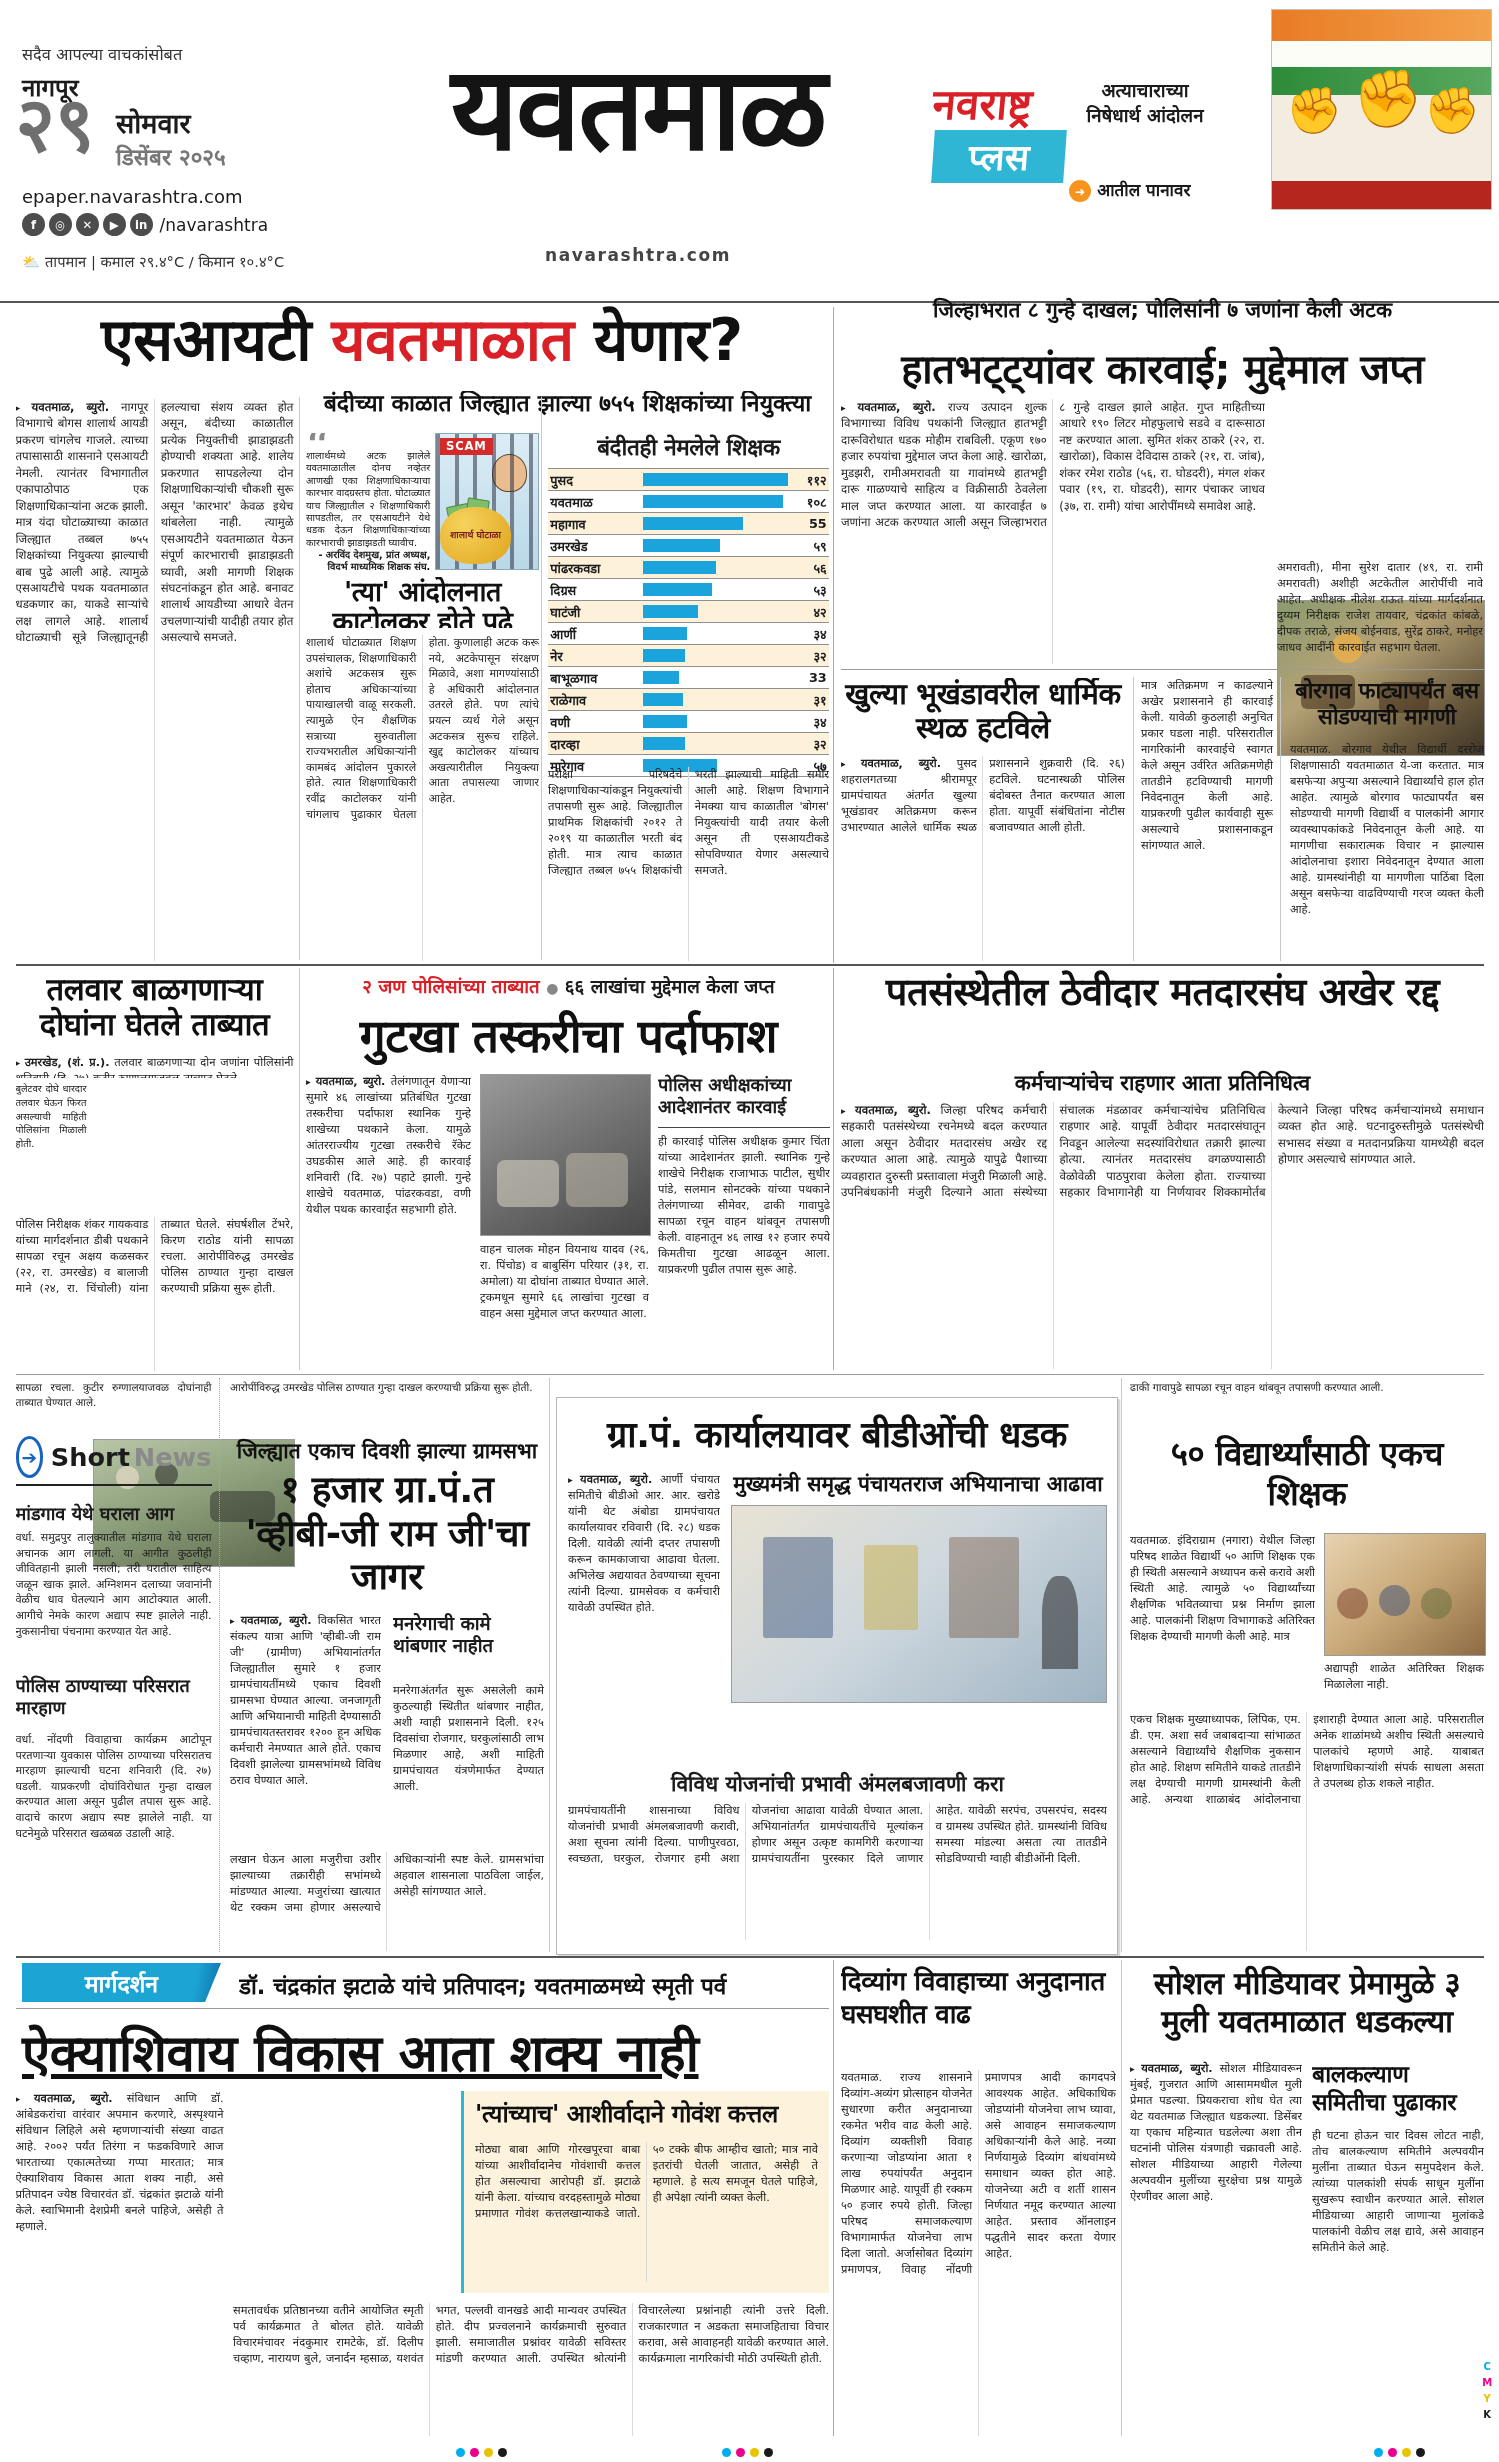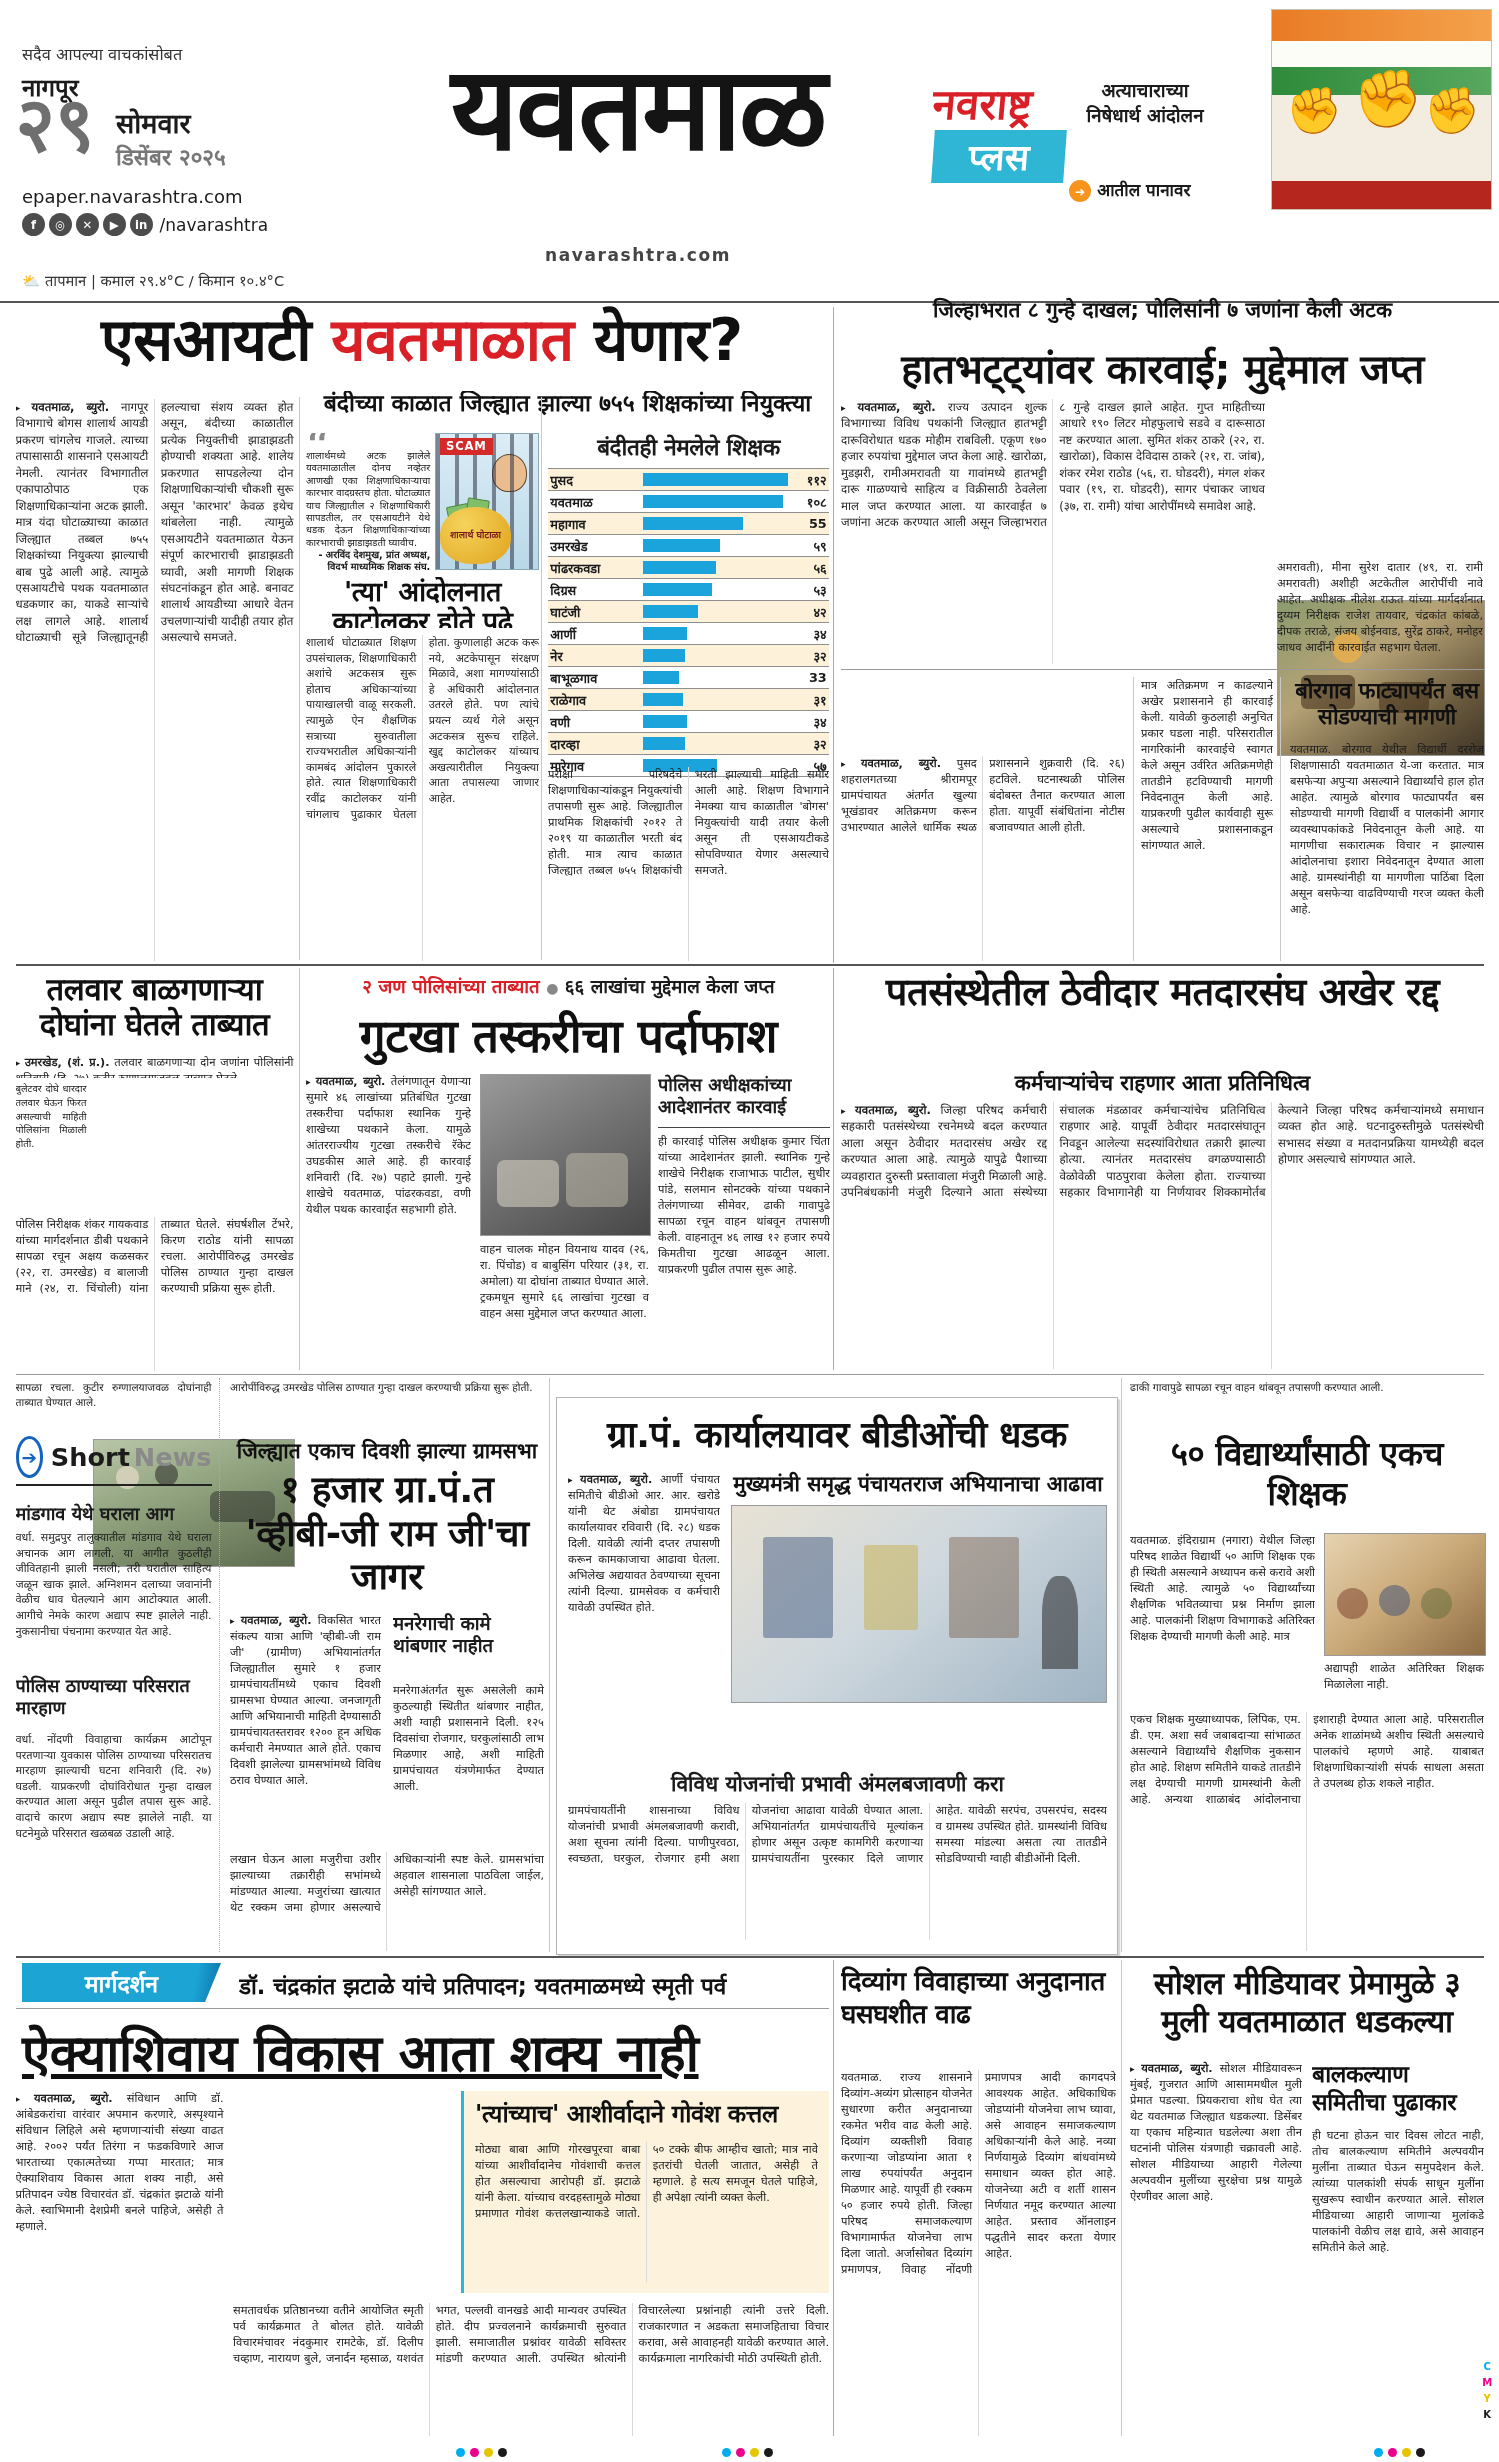--- a/index.html
+++ b/index.html
@@ -79,21 +79,21 @@
   <div class="abs" style="left:22px;top:213px;display:flex;align-items:center;">
     <span style="display:inline-flex;">
         <span class="soc">f</span>
         <span class="soc">◎</span>
         <span class="soc">✕</span>
         <span class="soc">▶</span>
         <span class="soc">in</span>
       </span>
     <span style="font-size:17px;margin-left:3.1px;">/navarashtra</span>
   </div>
-  <div class="abs" style="left:22px;top:251px;font-size:14.7px;color:#333;margin-top:19px;">
+  <div class="abs" style="left:22px;top:251px;font-size:14.7px;color:#333;">
     <span>⛅</span>
     <span>तापमान | कमाल २९.४°C / किमान १०.४°C</span>
   </div>
 
   <div class="abs logo center" style="left:348px;top:45px;width:580px;font-size:116px;">यवतमाळ</div>
   <div class="abs center bold" style="left:348px;top:245px;width:580px;font-size:17px;color:#444;letter-spacing:1.6px;">navarashtra.com</div>
 
   <div class="abs bold red" style="left:933px;top:74px;font-size:42px;transform:skewX(-5deg);">नवराष्ट्र</div>
   <div class="abs plus-box" style="left:933px;top:130px;width:132px;height:53px;font-size:36px;">प्लस</div>
 
@@ -261,20 +261,21 @@
     <div class="ph-spot" style="left:101px;top:81px;width:50px;height:31px;background:rgba(60,40,20,.5);border-radius:6.2px;"></div>
     <div class="ph-spot" style="left:54px;top:31px;width:31px;height:31px;background:rgba(255,180,60,.6);"></div>
   </div>
   <div class="abs body-txt cols2 ovh" style="left:841px;top:399px;width:424px;height:265px;">
     <span class="byline">यवतमाळ, ब्युरो.</span> <span>राज्य उत्पादन शुल्क विभागाच्या विविध पथकांनी जिल्ह्यात हातभट्टी दारूविरोधात धडक मोहीम राबविली. एकूण १७० हजार रुपयांचा मुद्देमाल जप्त केला आहे. खारोळा, मुडझरी, रामीअमरावती या गावांमध्ये हातभट्टी दारू गाळण्याचे साहित्य व विक्रीसाठी ठेवलेला माल जप्त करण्यात आला. या कारवाईत ७ जणांना अटक करण्यात आली असून जिल्हाभरात ८ गुन्हे दाखल झाले आहेत. गुप्त माहितीच्या आधारे १९० लिटर मोहफुलाचे सडवे व दारूसाठा नष्ट करण्यात आला. सुमित शंकर ठाकरे (२२, रा. खारोळा), विकास देविदास ठाकरे (२१, रा. जांब), शंकर रमेश राठोड (५६, रा. घोडदरी), मंगल शंकर पवार (१९, रा. घोडदरी), सागर पंचाकर जाधव (३७, रा. रामी) यांचा आरोपींमध्ये समावेश आहे.</span>
   </div>
   <div class="abs body-txt ovh" style="left:1277px;top:560px;width:206px;height:104px;font-size:11.3px;">अमरावती), मीना सुरेश दातार (४९, रा. रामी अमरावती) अशीही अटकेतील आरोपींची नावे आहेत. अधीक्षक नीलेश राऊत यांच्या मार्गदर्शनात दुय्यम निरीक्षक राजेश तायवार, चंद्रकांत कांबळे, दीपक तराळे, संजय बोईनवाड, सुरेंद्र ठाकरे, मनोहर जाधव आदींनी कारवाईत सहभाग घेतला.</div>
 
   <div class="abs hline" style="left:841px;top:669px;width:643px;"></div>
 
+  <div class="abs headline center ovh" style="left:841px;top:678px;width:284px;font-size:29.5px;line-height:1.15;height:71px;">खुल्या भूखंडावरील धार्मिक स्थळ हटविले</div>
   <div class="abs body-txt cols2 ovh" style="left:841px;top:756px;width:284px;height:205px;font-size:11.3px;">
     <span class="byline">यवतमाळ, ब्युरो.</span> <span>पुसद शहरालगतच्या श्रीरामपूर ग्रामपंचायत अंतर्गत खुल्या भूखंडावर अतिक्रमण करून उभारण्यात आलेले धार्मिक स्थळ प्रशासनाने शुक्रवारी (दि. २६) हटविले. घटनास्थळी पोलिस बंदोबस्त तैनात करण्यात आला होता. यापूर्वी संबंधितांना नोटीस बजावण्यात आली होती.</span>
   </div>
   <div class="abs vline" style="left:1133px;top:677px;height:284px;"></div>
   <div class="abs body-txt ovh" style="left:1141px;top:678px;width:132px;height:282px;font-size:11.3px;">मात्र अतिक्रमण न काढल्याने अखेर प्रशासनाने ही कारवाई केली. यावेळी कुठलाही अनुचित प्रकार घडला नाही. परिसरातील नागरिकांनी कारवाईचे स्वागत केले असून उर्वरित अतिक्रमणेही तातडीने हटविण्याची मागणी निवेदनातून केली आहे. याप्रकरणी पुढील कार्यवाही सुरू असल्याचे प्रशासनाकडून सांगण्यात आले.</div>
   <div class="abs vline" style="left:1280px;top:677px;height:284px;"></div>
 
   <div class="abs headline center ovh" style="left:1290px;top:678px;width:194px;font-size:22px;line-height:1.2;height:57px;">बोरगाव फाट्यापर्यंत बस सोडण्याची मागणी</div>
   <div class="abs body-txt ovh" style="left:1290px;top:742px;width:194px;height:219px;font-size:11.3px;">यवतमाळ. बोरगाव येथील विद्यार्थी दररोज शिक्षणासाठी यवतमाळात ये-जा करतात. मात्र बसफेऱ्या अपुऱ्या असल्याने विद्यार्थ्यांचे हाल होत आहेत. त्यामुळे बोरगाव फाट्यापर्यंत बस सोडण्याची मागणी विद्यार्थी व पालकांनी आगार व्यवस्थापकांकडे निवेदनातून केली आहे. या मागणीचा सकारात्मक विचार न झाल्यास आंदोलनाचा इशारा निवेदनातून देण्यात आला आहे. ग्रामस्थांनीही या मागणीला पाठिंबा दिला असून बसफेऱ्या वाढविण्याची गरज व्यक्त केली आहे.</div>
 

